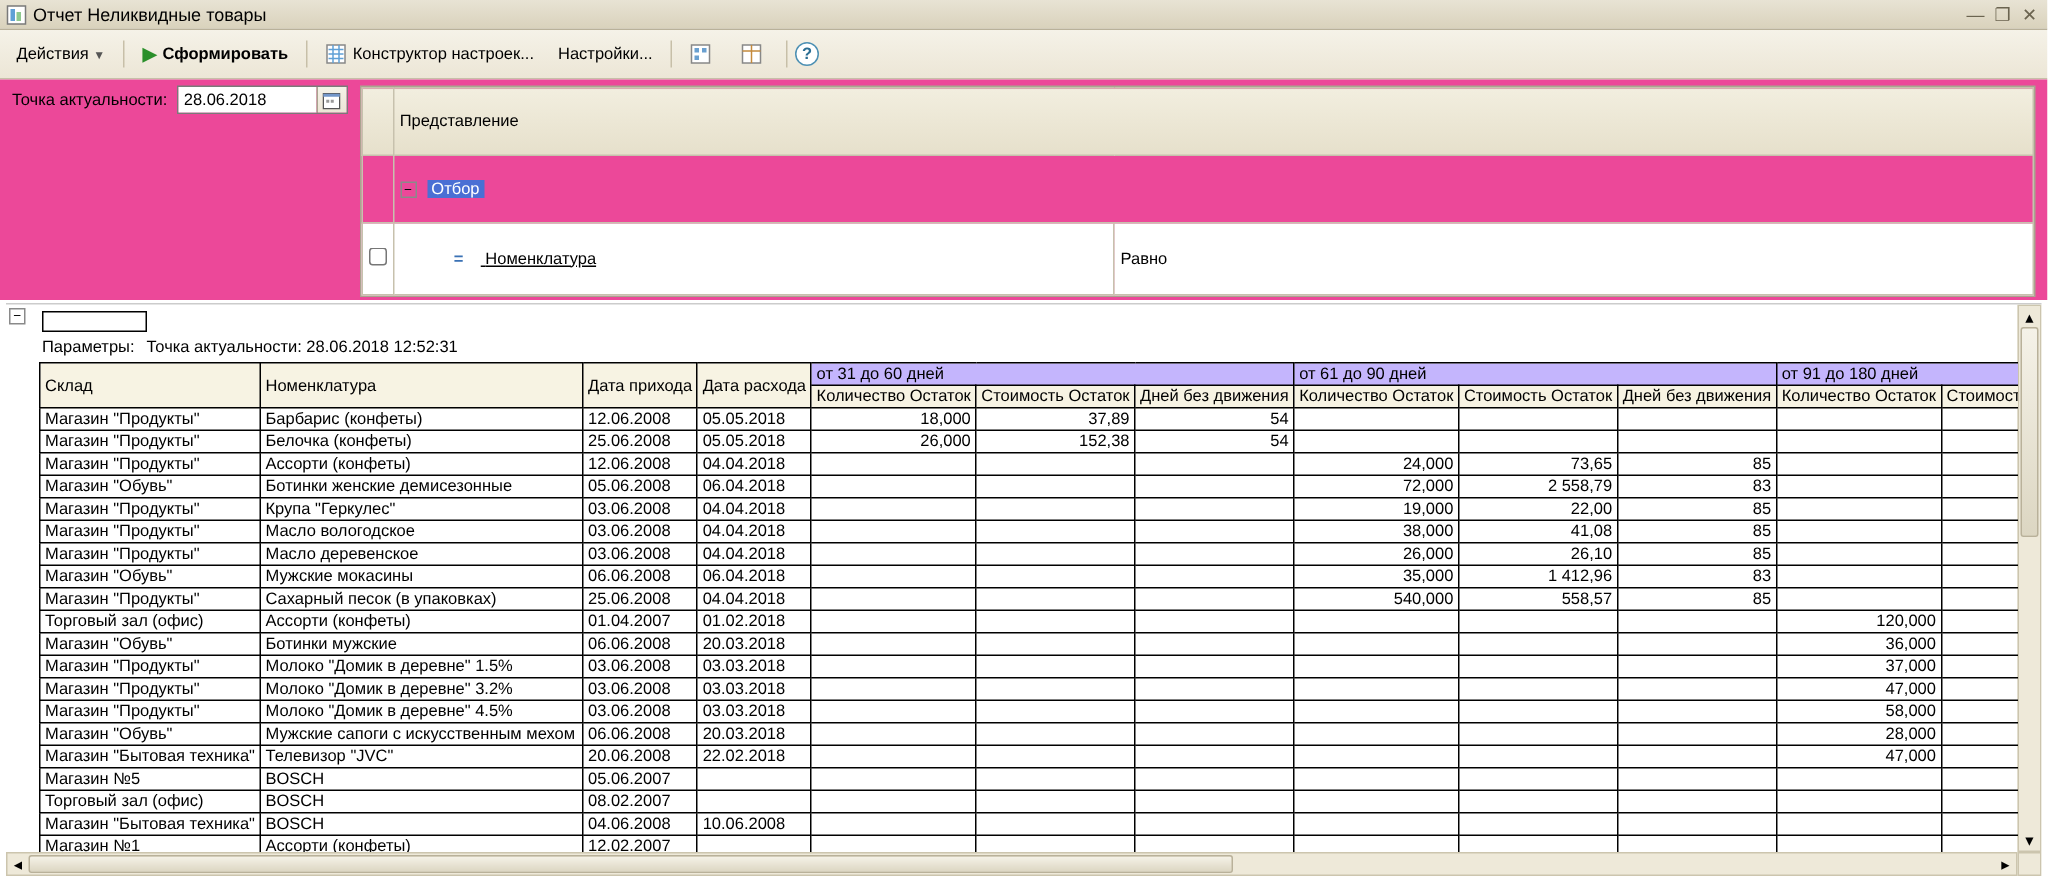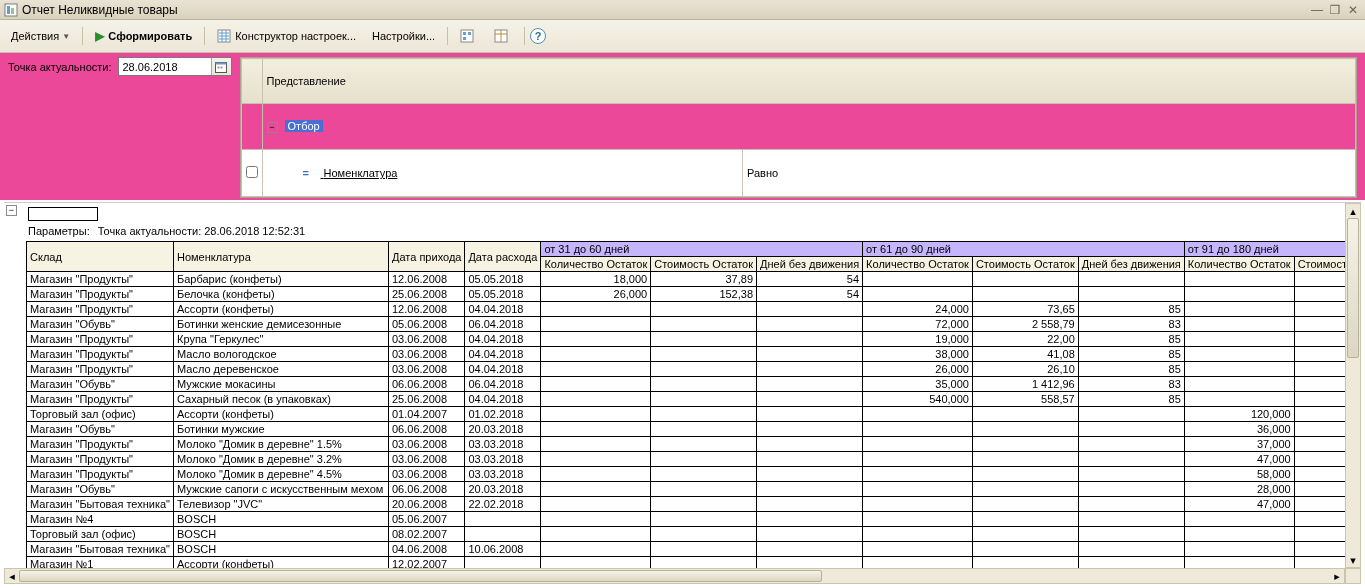--- a/index.html
+++ b/index.html
@@ -603,21 +603,21 @@
               <td class="num col-qty"></td>
               <td class="num col-cost"></td>
               <td class="num col-days"></td>
               <td class="num col-qty"></td>
               <td class="num col-cost"></td>
               <td class="num col-days"></td>
               <td class="num col-qty">47,000</td>
               <td class="num col-cost">10 340,00</td>
             </tr>
             <tr>
-              <td class="col-sklad">Магазин №4</td>
+              <td class="col-sklad">Магазин №5</td>
               <td class="col-nom">BOSCH</td>
               <td class="col-date">05.06.2007</td>
               <td class="col-date"></td>
               <td class="num col-qty"></td>
               <td class="num col-cost"></td>
               <td class="num col-days"></td>
               <td class="num col-qty"></td>
               <td class="num col-cost"></td>
               <td class="num col-days"></td>
               <td class="num col-qty"></td>

